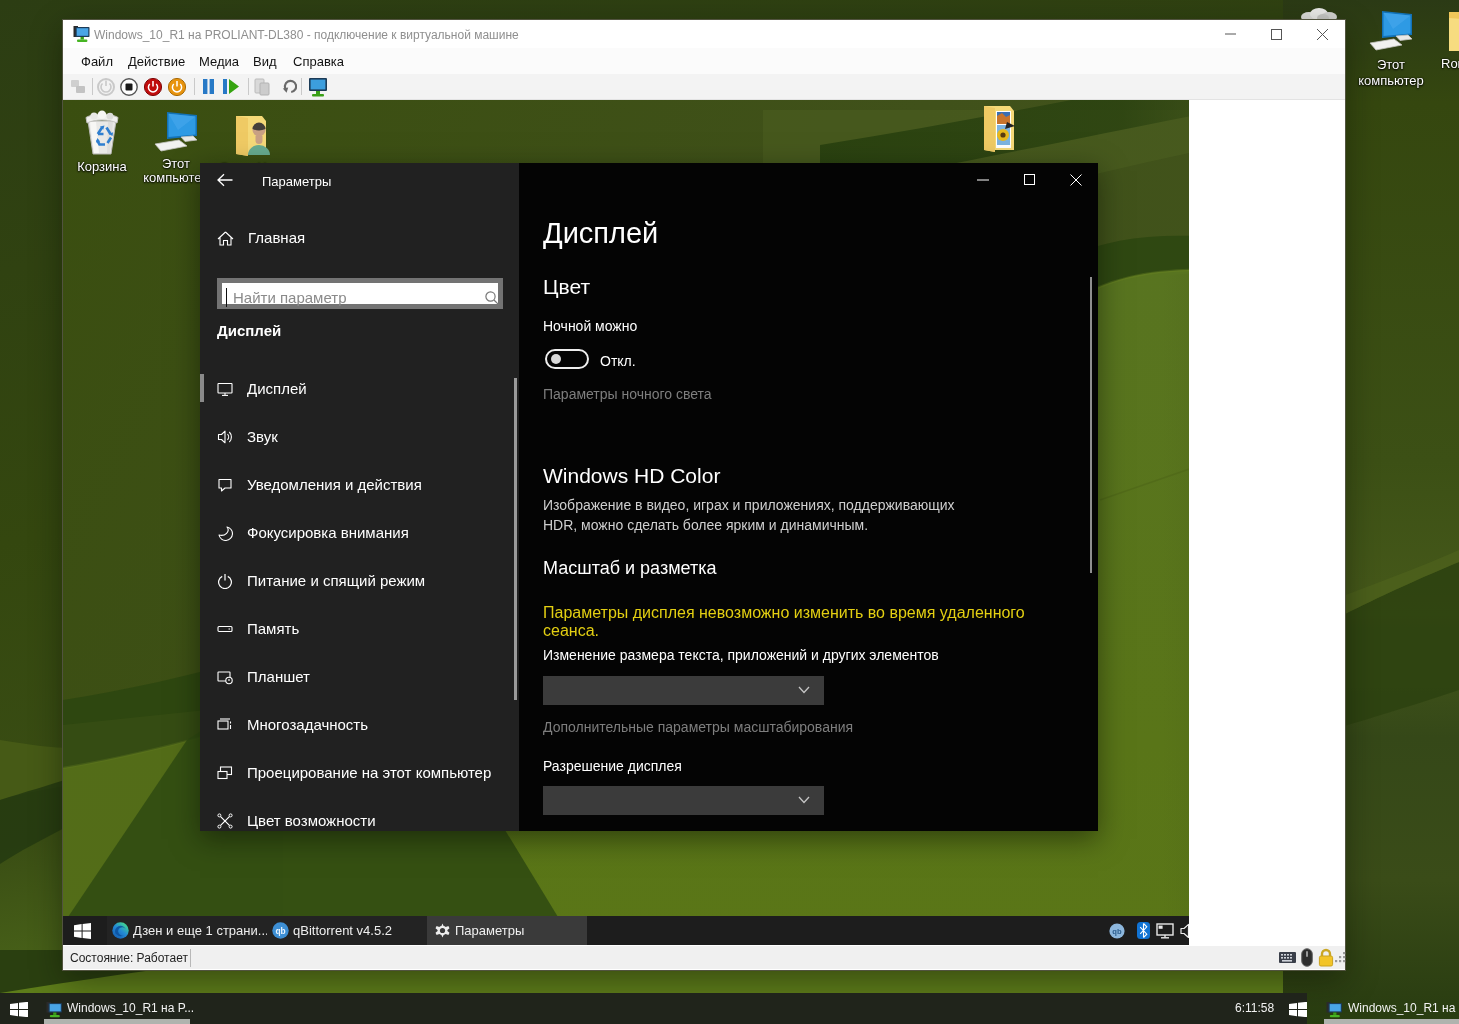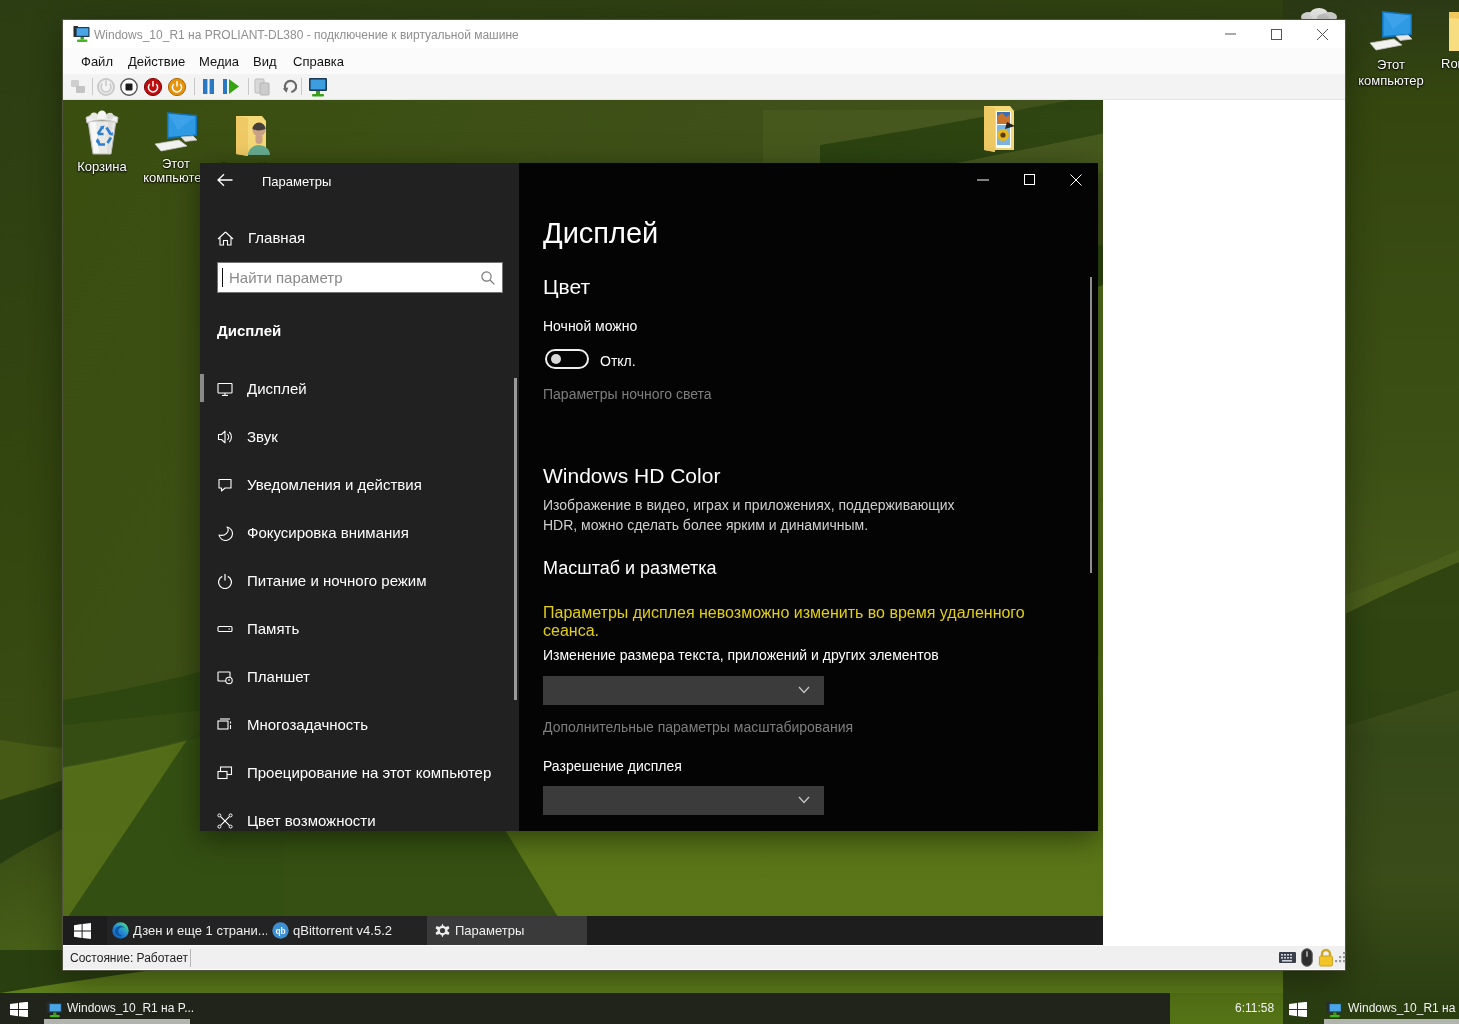--- a/index.html
+++ b/index.html
@@ -8,39 +8,39 @@
 #stage { position:relative; width:1459px; height:1024px; overflow:hidden; }
 
 #vmwin { position:absolute; left:63px; top:20px; width:1282px; height:950px; background:#fff; box-shadow:0 0 0 1px #51533f, 0 10px 30px rgba(10,16,4,0.45); }
 #vmtitle { position:absolute; left:0; top:0; width:100%; height:28px; background:#fff; }
 #vmtitle .ttext { position:absolute; left:31px; top:8px; font-size:12px; color:#8f8f8f; }
 .capbtn { position:absolute; top:0; width:46px; height:28px; color:#464646; text-align:center; }
 #vmmenu { position:absolute; left:0; top:28px; width:100%; height:26px; background:#fbfbfb; font-size:13px; color:#121212; }
 #vmmenu span { position:absolute; top:6px; }
 #vmtools { position:absolute; left:0; top:54px; width:100%; height:26px; background:#f3f3f3; border-bottom:1px solid #e3e3e3; }
 .tsep { position:absolute; top:4px; width:1px; height:17px; background:#c9c9c9; }
-#vmscreen { position:absolute; left:0; top:80px; width:1040px; height:845px; overflow:hidden; background:#ef4444; }
+#vmscreen { position:absolute; left:0; top:80px; width:1126px; height:845px; overflow:hidden; background:#ef4444; }
 
 .dicon { position:absolute; text-align:center; color:#fff; font-size:13px; text-shadow:0 1px 2px #000,0 0 2px #000; }
 
 #setwin { position:absolute; left:137px; top:63px; width:898px; height:668px; background:#040404; box-shadow:0 8px 26px rgba(8,14,3,0.5); }
 #setnav { position:absolute; left:0; top:0; width:319px; height:668px; background:#212121; }
 #setwin .navrow { position:absolute; left:0; width:319px; height:48px; color:#fff; font-size:15px; }
 #setwin .navrow .ic { position:absolute; left:17px; top:16px; width:16px; height:16px; }
 #setwin .navrow .tx { position:absolute; left:47px; top:15px; }
 .capbtn2 { position:absolute; top:0; width:46px; height:33px; color:#fff; }
 
 .ct { position:absolute; color:#fff; }
 
 #vmtask { position:absolute; left:0; top:816px; width:1282px; height:29px; background:#1d1d1d; }
 .tbtn { position:absolute; top:0; height:29px; font-size:13px; color:#efefef; overflow:hidden; }
 .tbtn span, #htask span { white-space:nowrap; }
 #vmstatus { position:absolute; left:0; top:925px; width:1282px; height:24px; background:#f0f0f0; border-top:1px solid #fff; font-size:12px; color:#1e1e1e; }
 
-#htask { position:absolute; left:0; top:993px; width:1170px; height:31px; background:#20241b; color:#f2f2f2; font-size:12px; }
+#htask { position:absolute; left:0; top:993px; width:1307px; height:31px; background:#20241b; color:#f2f2f2; font-size:12px; }
 </style>
 </head>
 <body>
 <div id="stage">
 
 <svg class="abs" style="left:0;top:0" width="1459" height="1024" viewBox="0 0 1459 1024">
   <defs>
     <linearGradient id="hw1" x1="0" y1="0" x2="0.25" y2="1">
       <stop offset="0" stop-color="#2c3d13"></stop>
           <stop offset="0.5" stop-color="#34470f"></stop>
@@ -284,21 +284,21 @@
         <svg class="abs" style="left:16px;top:9px" width="18" height="16" viewBox="0 0 18 16">
               <path d="M16.5,8 L2,8 M8,2.3 L2,8 L8,13.7" stroke="#fff" stroke-width="1.3" fill="none"></path>
             </svg>
         <span class="abs" style="left:62px;top:11px;color:#fff;font-size:13px">Параметры</span>
 
         <svg class="abs" style="left:17px;top:68px" width="17" height="15" viewBox="0 0 17 15">
               <path d="M8.5,1 L16,8 M1,8 L8.5,1 M3,6.5 L3,14 L6.5,14 L6.5,9.5 L10.5,9.5 L10.5,14 L14,14 L14,6.5" stroke="#fff" stroke-width="1.1" fill="none"></path>
             </svg>
         <span class="abs" style="left:48px;top:66px;color:#fff;font-size:15px">Главная</span>
 
-        <div class="abs" style="left:17px;top:99px;width:286px;height:31px;background:#fff;border:1px solid #737373">
+        <div class="abs" style="left:17px;top:115px;width:286px;height:31px;background:#fff;border:5px solid #737373">
           <div class="abs" style="left:4px;top:5px;width:1px;height:19px;background:#111"></div>
           <span class="abs" style="left:11px;top:6px;color:#8a8a8a;font-size:15px">Найти параметр</span>
           <svg class="abs" style="left:263px;top:8px" width="14" height="14" viewBox="0 0 14 14">
                 <circle cx="5.5" cy="5.5" r="4.6" fill="none" stroke="#767676" stroke-width="1.2"></circle>
                 <line x1="9" y1="9" x2="13.4" y2="13.4" stroke="#767676" stroke-width="1.2"></line>
               </svg>
         </div>
         <span class="abs" style="left:17px;top:159px;color:#fff;font-size:15px;font-weight:bold">Дисплей</span>
 
         <div class="abs" style="left:0;top:211px;width:4px;height:28px;background:#8a8a8a"></div>
@@ -327,21 +327,21 @@
         <div class="navrow" style="top:346px">
           <svg class="ic" viewBox="0 0 16 16">
                 <path d="M10,2 A6.8,6.8 0 1 1 2,10 A6.8,5.4 0 0 0 10,2 Z" fill="none" stroke="#fff" stroke-width="1.1" stroke-linejoin="round"></path>
               </svg>
           <span class="tx">Фокусировка внимания</span>
         </div>
         <div class="navrow" style="top:394px">
           <svg class="ic" viewBox="0 0 16 16">
                 <path d="M5.2,3.4 A6.4,6.4 0 1 0 10.8,3.4 M8,1 L8,7.5" fill="none" stroke="#fff" stroke-width="1.2"></path>
               </svg>
-          <span class="tx">Питание и ночного режим</span>
+          <span class="tx">Питание и спящий режим</span>
         </div>
         <div class="navrow" style="top:442px">
           <svg class="ic" viewBox="0 0 16 16">
                 <rect x="1" y="5.5" width="14" height="5" rx="1" fill="none" stroke="#fff" stroke-width="1.1"></rect>
                 <line x1="11.5" y1="8" x2="13" y2="8" stroke="#fff" stroke-width="1.1"></line>
               </svg>
           <span class="tx">Память</span>
         </div>
         <div class="navrow" style="top:490px">
           <svg class="ic" viewBox="0 0 16 16">

